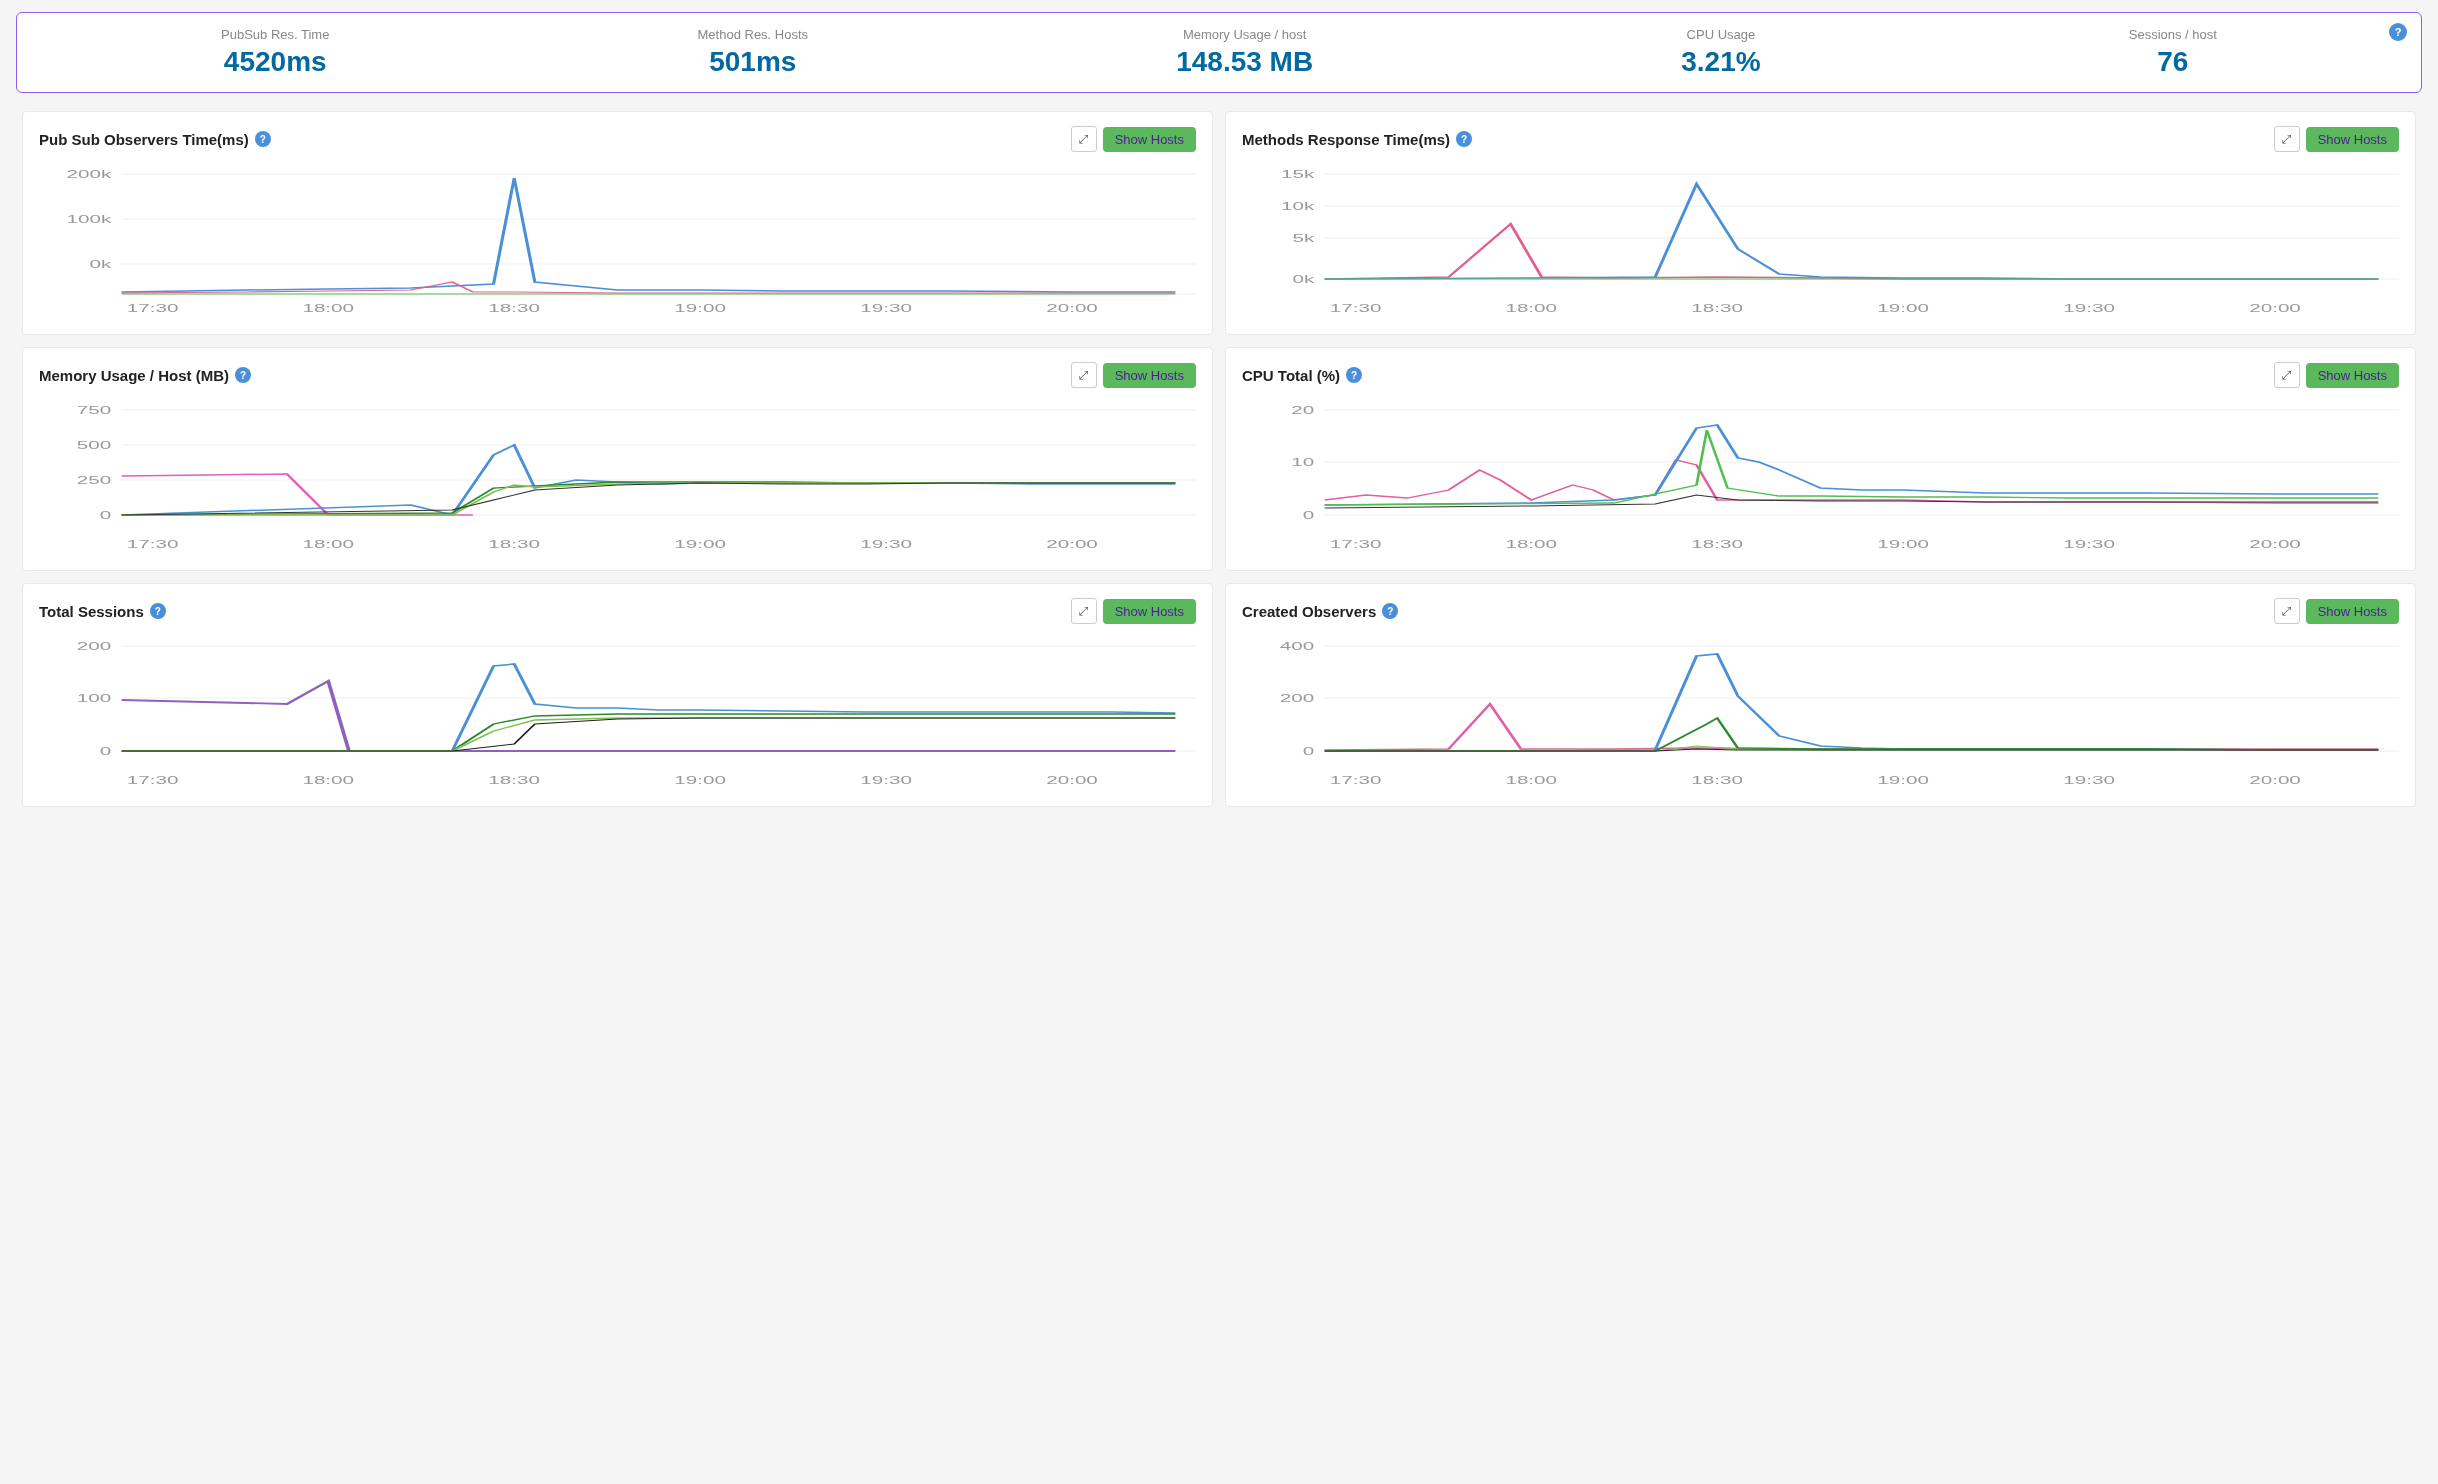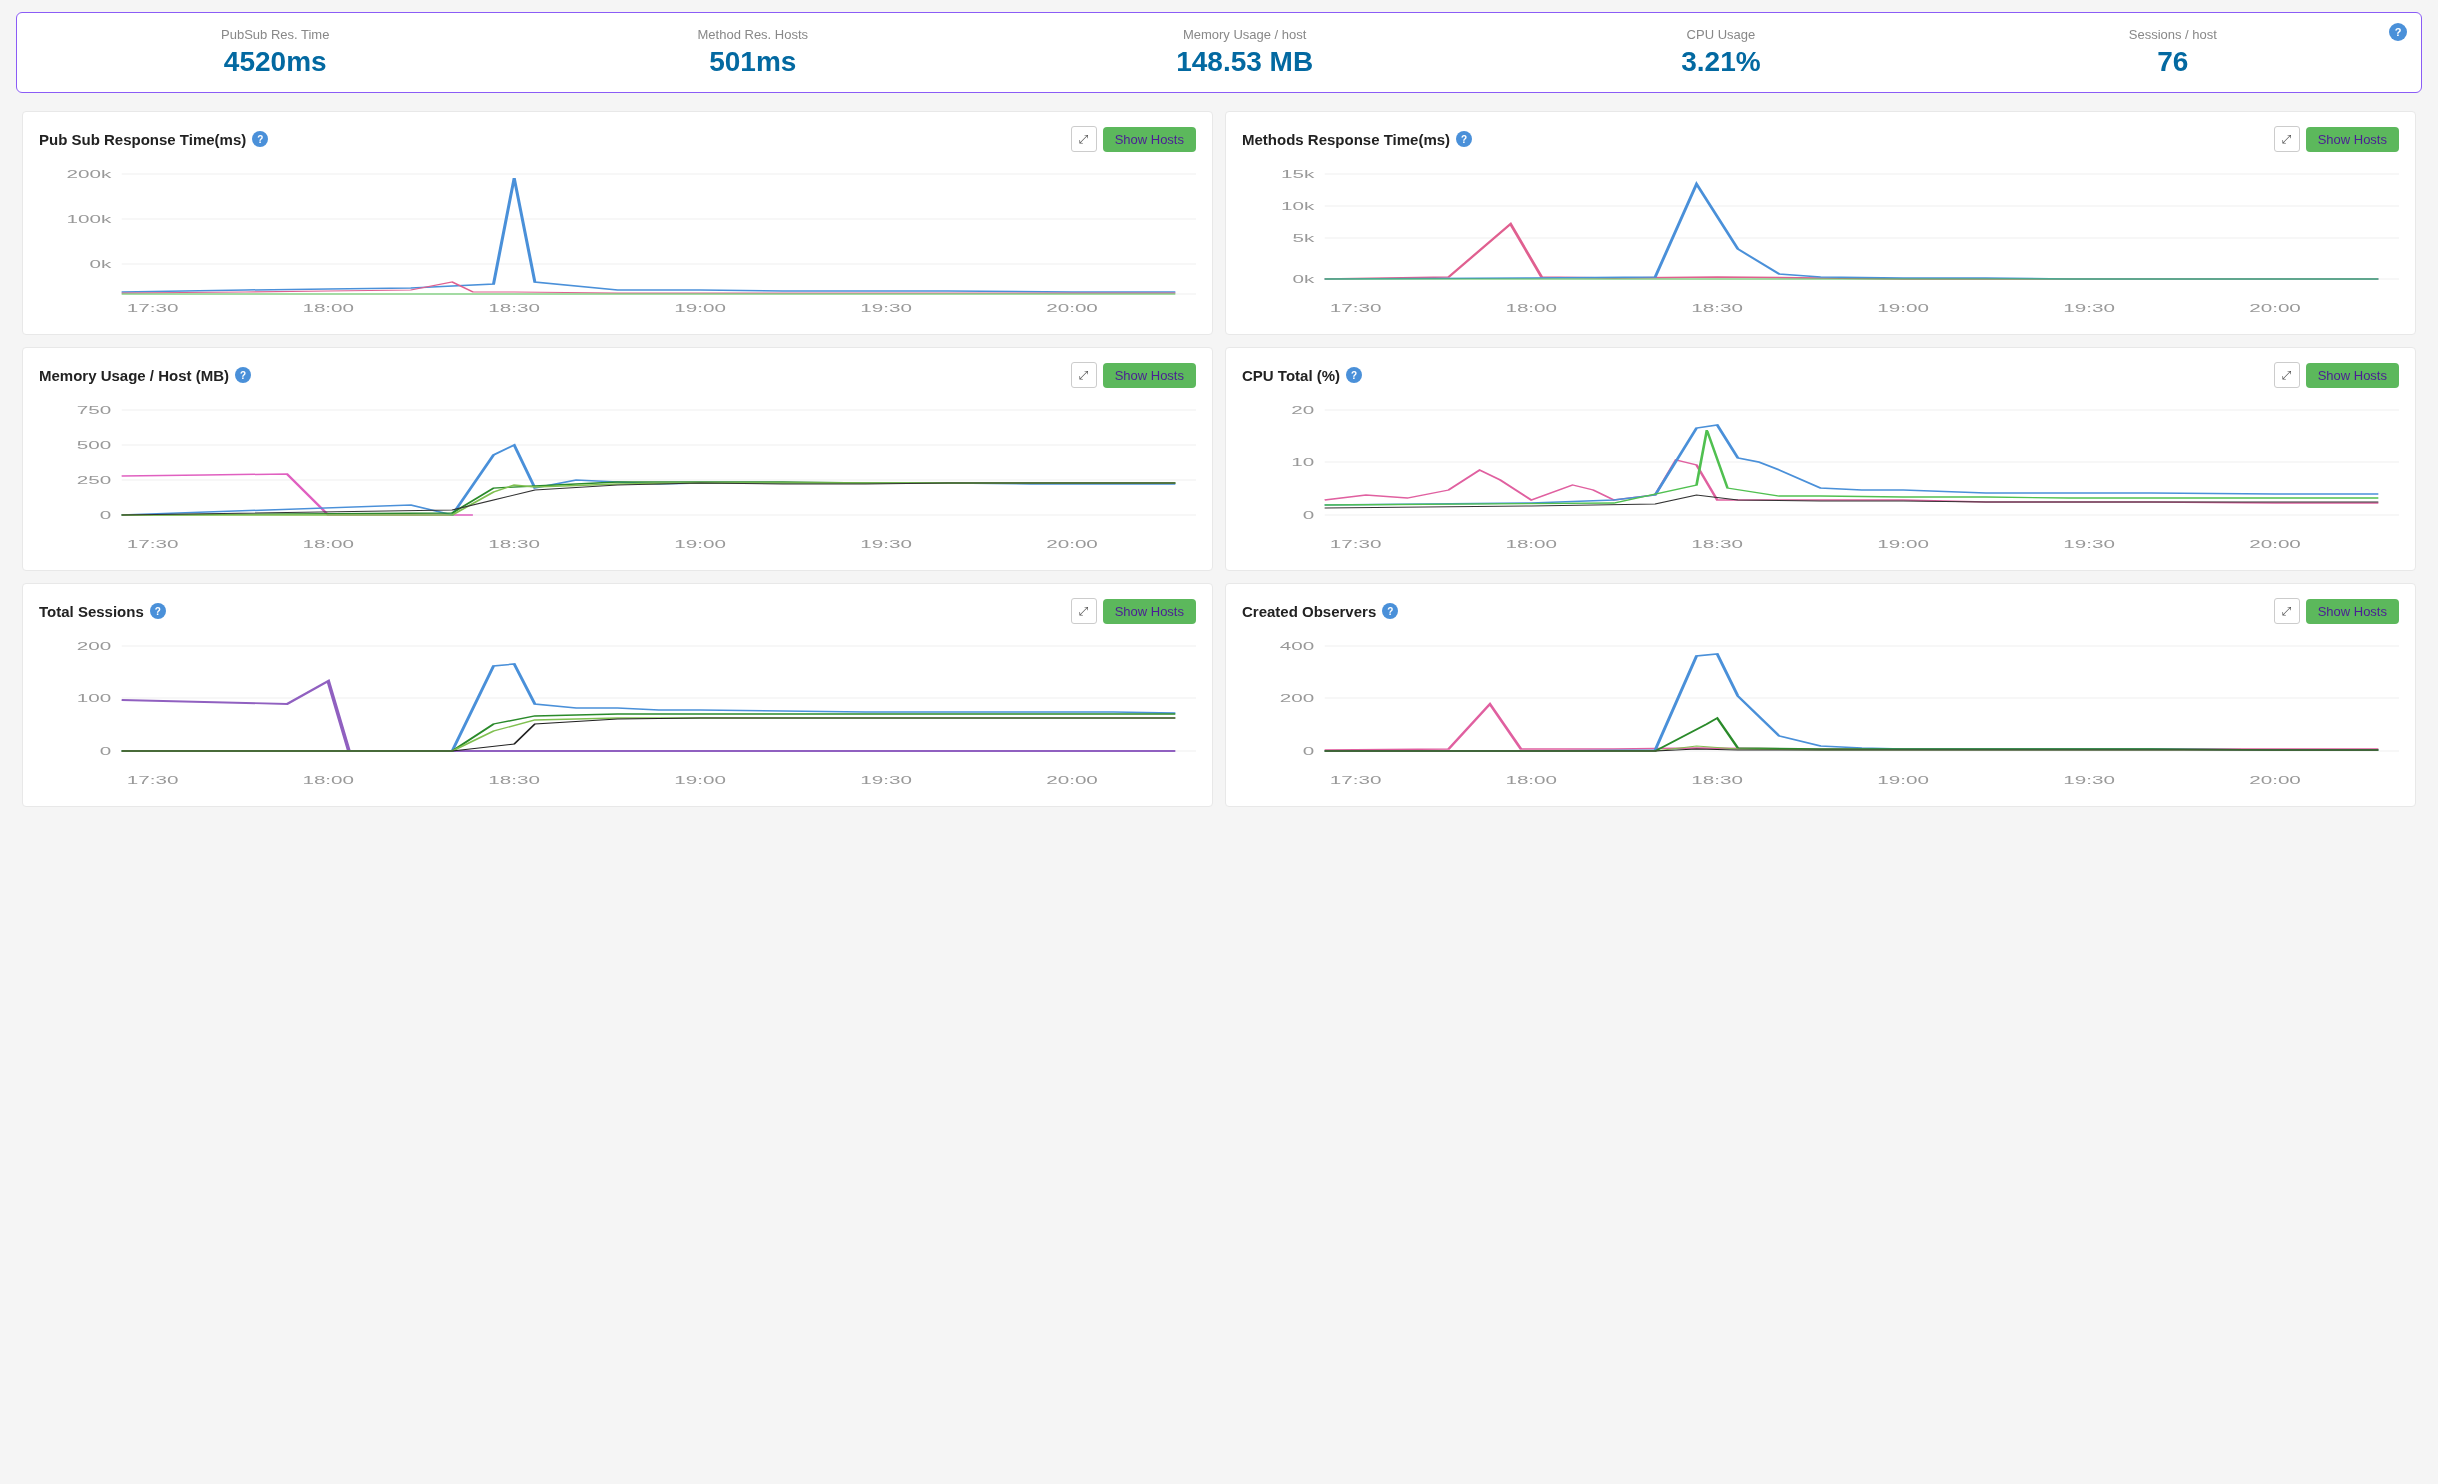--- a/index.html
+++ b/index.html
@@ -157,21 +157,21 @@
     <div class="stat-value">76</div>
   </div>
   <div class="help-icon">?</div>
 </div>
 
 <div class="charts-grid">
 
   <div class="chart-panel">
     <div class="chart-header">
       <div class="chart-title-group">
-        <span class="chart-title">Pub Sub Response Time(ms)</span>
+        <span class="chart-title">Pub Sub Observers Time(ms)</span>
         <span class="chart-help">?</span>
       </div>
       <div class="chart-controls">
         <button class="expand-btn">⤢</button>
         <button class="show-hosts-btn">Show Hosts</button>
       </div>
     </div>
     <div class="chart-area">
       <svg class="chart-svg" viewBox="0 0 560 160" preserveAspectRatio="none">
 

